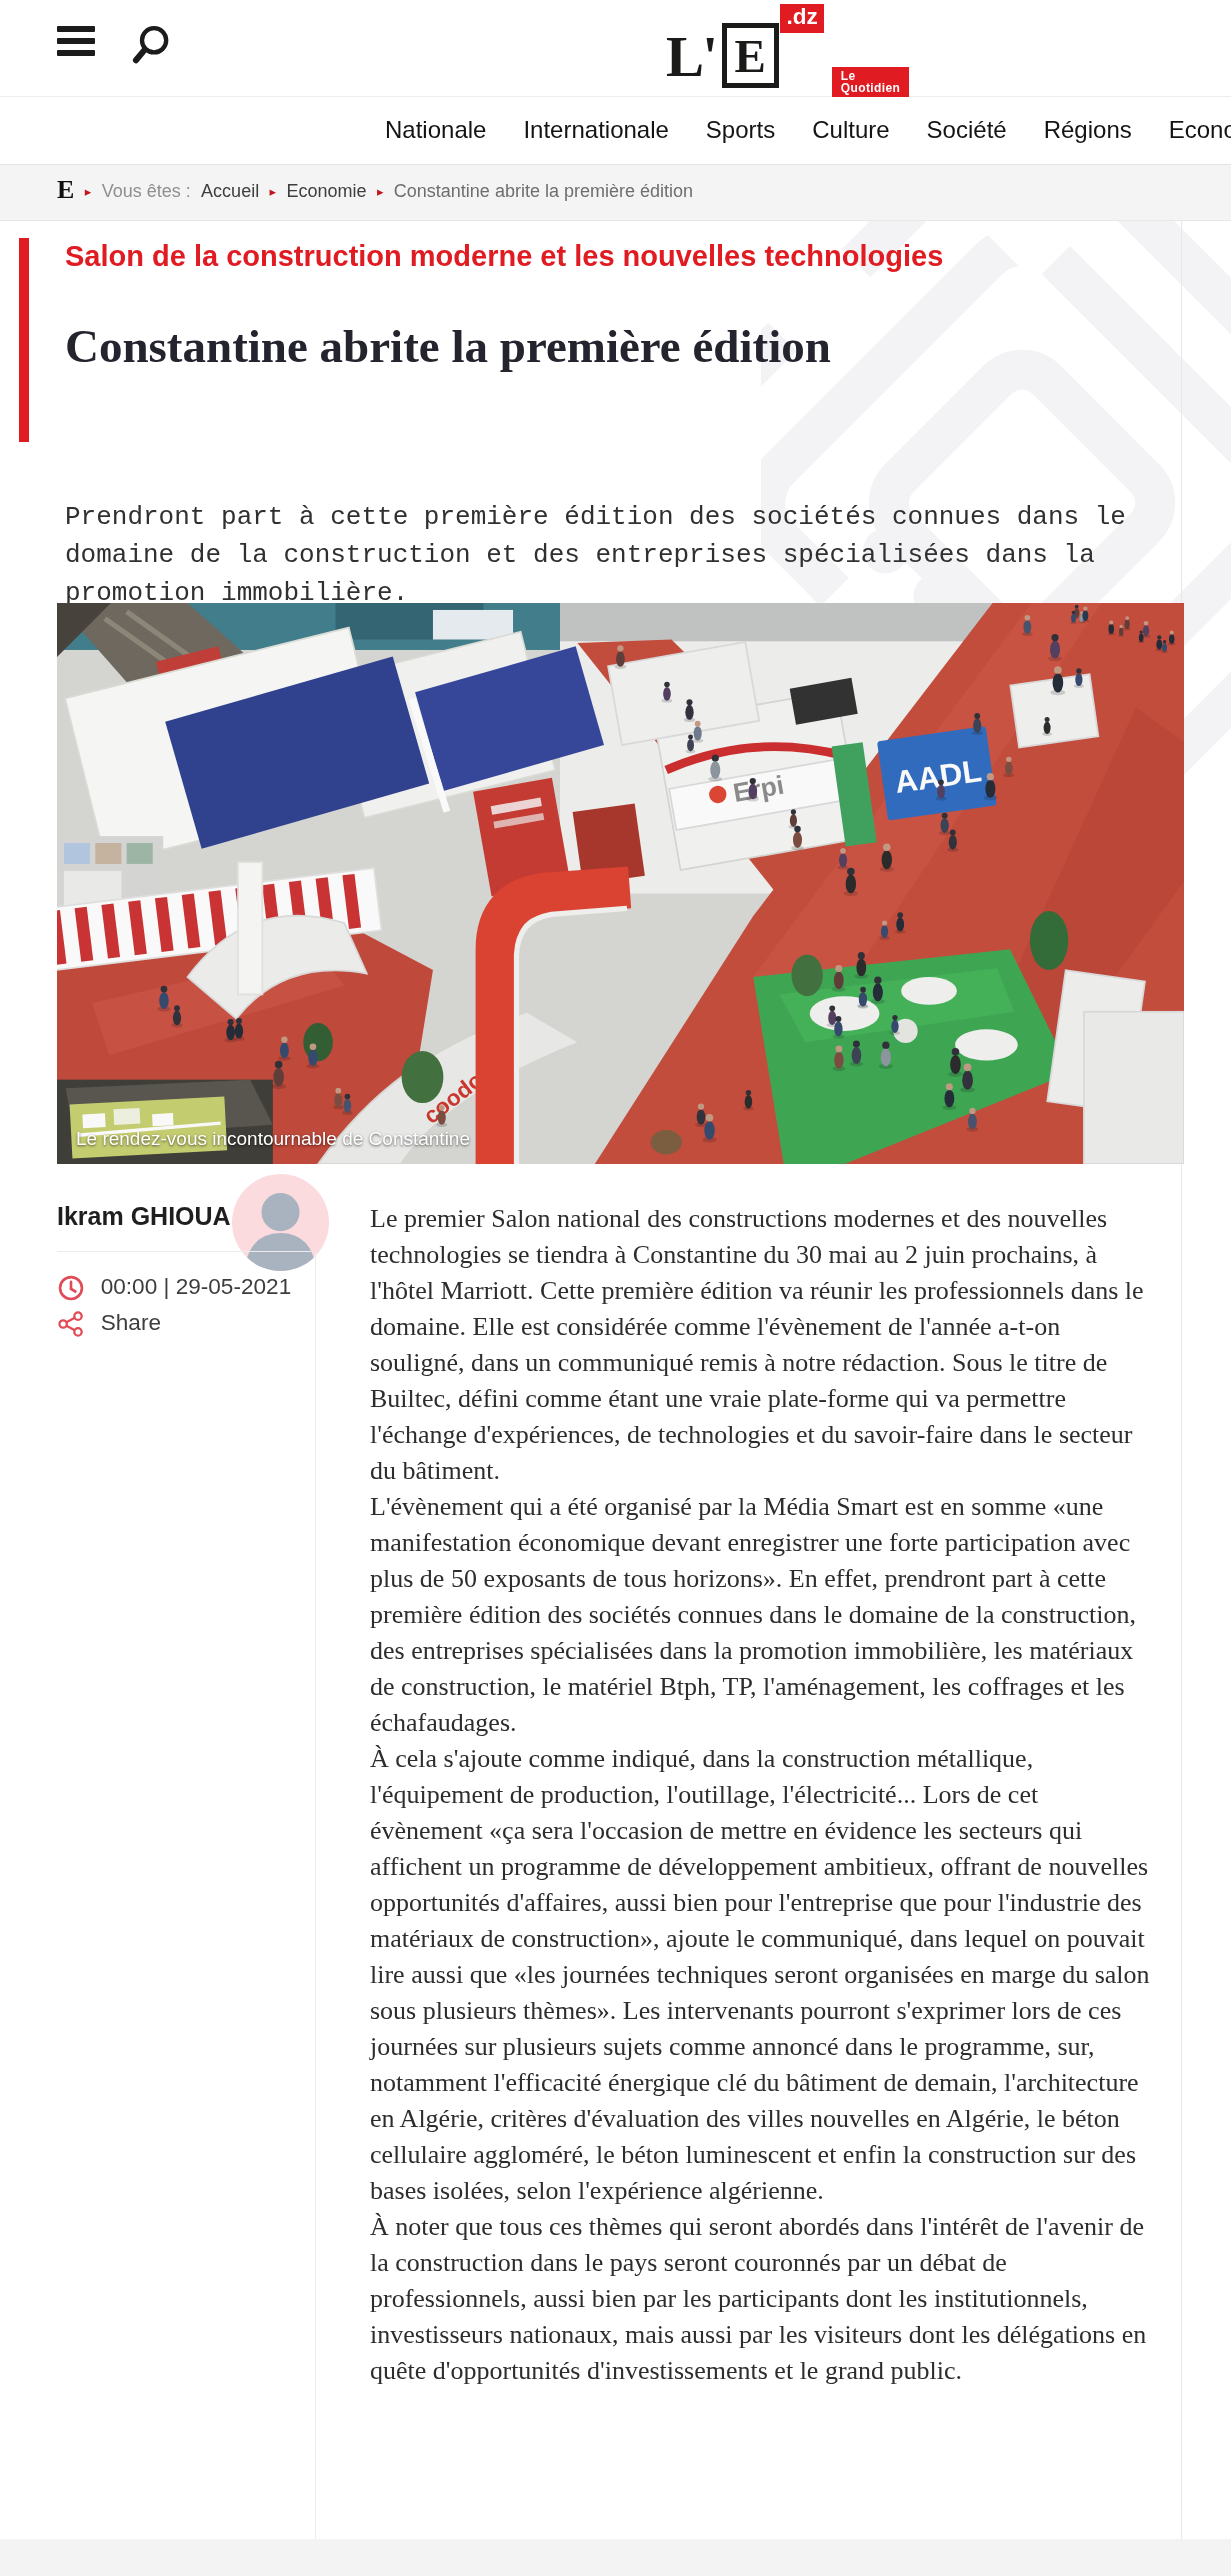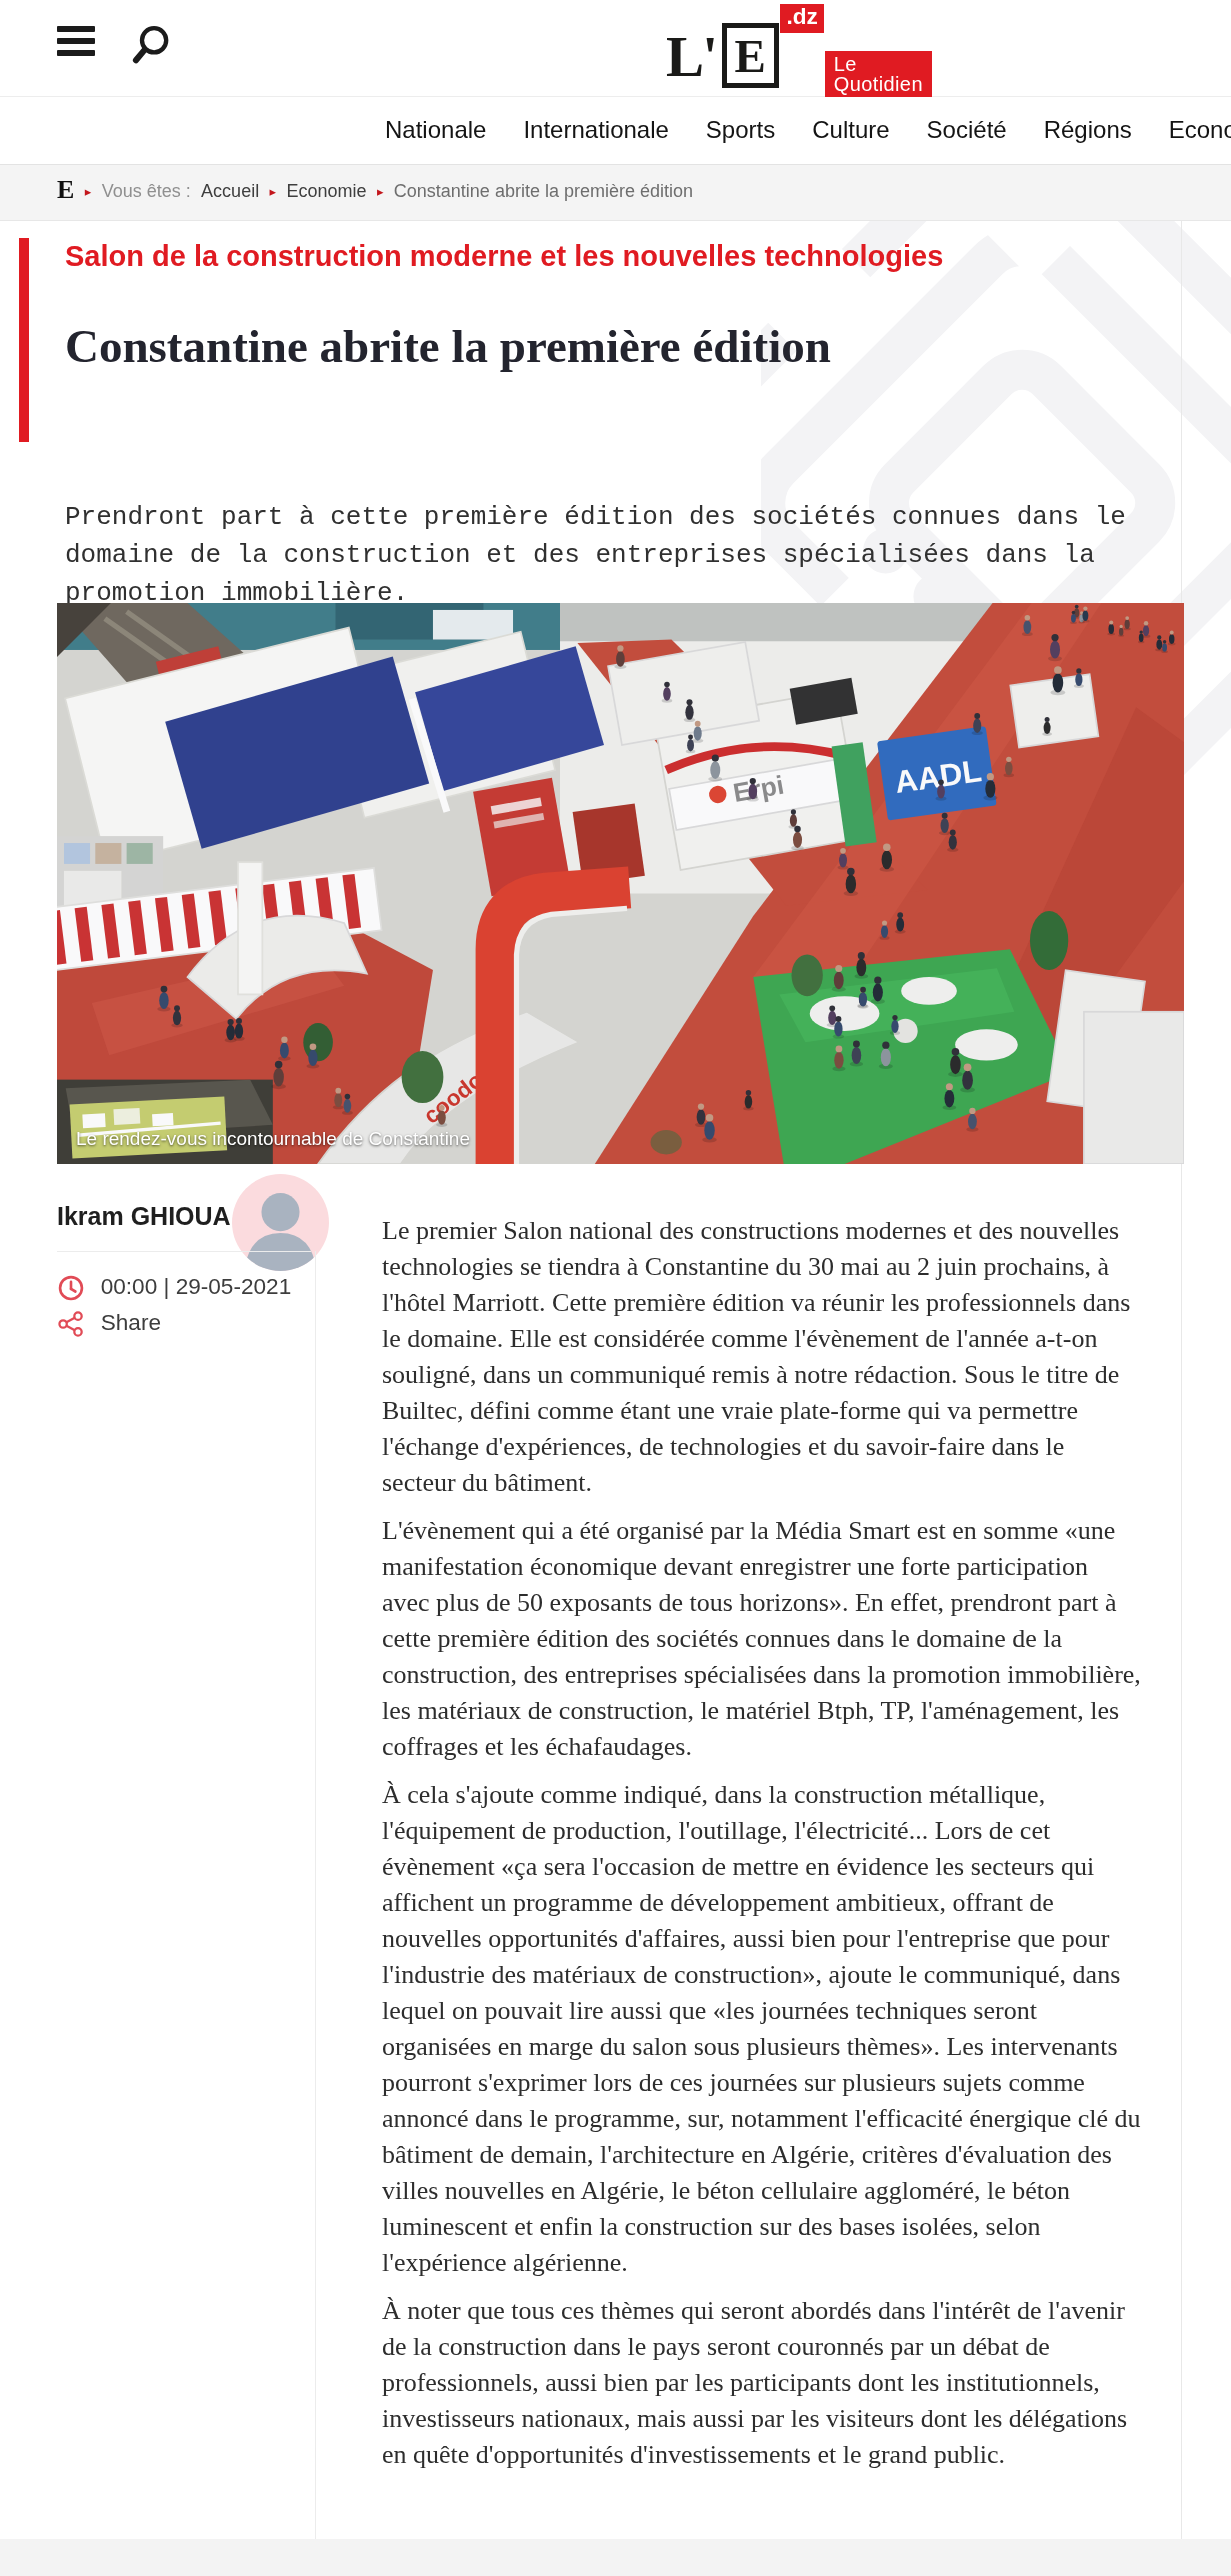--- a/index.html
+++ b/index.html
@@ -24,21 +24,21 @@
   
   .topbar{position:absolute;left:0;top:0;width:1231px;height:97px;background:#fff;border-bottom:0.9px solid #ededed;z-index:5}
   .hamburger{position:absolute;left:57px;top:26px;width:38px;height:31px;cursor:pointer}
   .hamburger i{display:block;width:38px;height:6px;background:#1b1b1b;border-radius:0.9px;margin-bottom:6px}
   .search-btn{position:absolute;left:129px;top:22.6px;width:45px;height:45px;cursor:pointer}
   .logo{position:absolute;left:666px;top:3.5px;height:90px;display:flex;align-items:flex-end;font-family:var(--serif);font-weight:bold;color:#1a1a18;cursor:pointer}
   .logo .lq{font-size:57px;line-height:75px;letter-spacing:-1.7px}
   .logo .ebox{border:5.2px solid #1a1a18;font-size:47px;line-height:1;padding:5.2px 7.8px 3.5px;margin:0 5.2px 5.2px;display:inline-block}
   .logo .rest{font-size:57px;line-height:75px;letter-spacing:0.9px}
   .badge-dz{position:absolute;right:-40px;top:0;background:var(--brand-red);color:#fff;font-family:var(--sans);font-weight:bold;font-size:22.6px;line-height:1;padding:2.6px 6px 4.3px}
-  .badge-quot{position:absolute;left:159px;bottom:-3.5px;background:var(--brand-red);color:#fff;font-family:var(--sans);font-weight:normal;font-size:20px;line-height:1;padding:2.6px 8.7px 3.5px;letter-spacing:0.4px}
+  .badge-quot{position:absolute;left:166px;bottom:-3.5px;background:var(--brand-red);color:#fff;font-family:var(--sans);font-weight:bold;font-size:12px;line-height:1;padding:2.6px 8.7px 3.5px;letter-spacing:0.4px}
   
   .mainnav{position:absolute;left:0;top:98px;width:1231px;height:48px;background:#fff;z-index:5}
   .mainnav ul{list-style:none;display:flex;gap:37px;padding-left:385px;padding-top:18px;white-space:nowrap}
   .mainnav li{font-size:24px;font-weight:500;color:#141414;cursor:pointer}
   
   .crumbbar{position:absolute;left:0;top:164px;width:1231px;height:57px;background:var(--crumb-bg);border-top:0.9px solid #e3e3e3;border-bottom:0.9px solid #e7e7e7;z-index:5}
   .crumbbar .row{display:flex;align-items:center;gap:10.4px;padding:15.7px 0 0 57px;font-size:18px}
   .crumb-logo{font-family:var(--serif);font-weight:bold;font-size:26px;color:#101010;line-height:1;margin-top:-3.5px}
   .crumb-arrow{color:var(--arrow-red);font-size:13px;line-height:1}
   .crumb-label{color:#8f8f8f}
@@ -62,21 +62,21 @@
   .author-name{position:absolute;left:57px;top:1202px;font-size:25px;font-weight:bold;color:#1f1f1f;z-index:2;cursor:pointer}
   .avatar{position:absolute;left:232px;top:1174px;width:97px;height:97px;border-radius:50%;background:#fbdbde;overflow:hidden;z-index:2}
   .author-hr{position:absolute;left:57px;top:1251px;width:254px;height:0.9px;background:#ececec;z-index:2}
   .v-divider{position:absolute;left:315px;top:1251px;width:0.9px;height:1325px;background:#ececec;z-index:2}
   .meta-row{position:absolute;left:57px;display:flex;gap:15.7px;font-size:22.6px;color:#3d3d3d;z-index:2}
   .meta-time{top:1274px}
   .meta-share{top:1310px;cursor:pointer}
   .meta-row .ic{width:28px;height:28px;flex:0 0 auto}
   
   .article-body{position:absolute;left:370px;top:1201px;width:783px;font-family:var(--serif);font-size:26px;line-height:36px;color:var(--body-ink);z-index:2}
-  .article-body p{margin:12px}
+  .article-body p{margin:0}
   
   .bottom-strip{position:absolute;left:0;top:2539px;width:1231px;height:37px;background:#f3f3f3;z-index:3}
 </style>
 </head>
 <body>
 
 <header class="topbar">
   <div class="hamburger">
       <i></i>
       <i></i>

